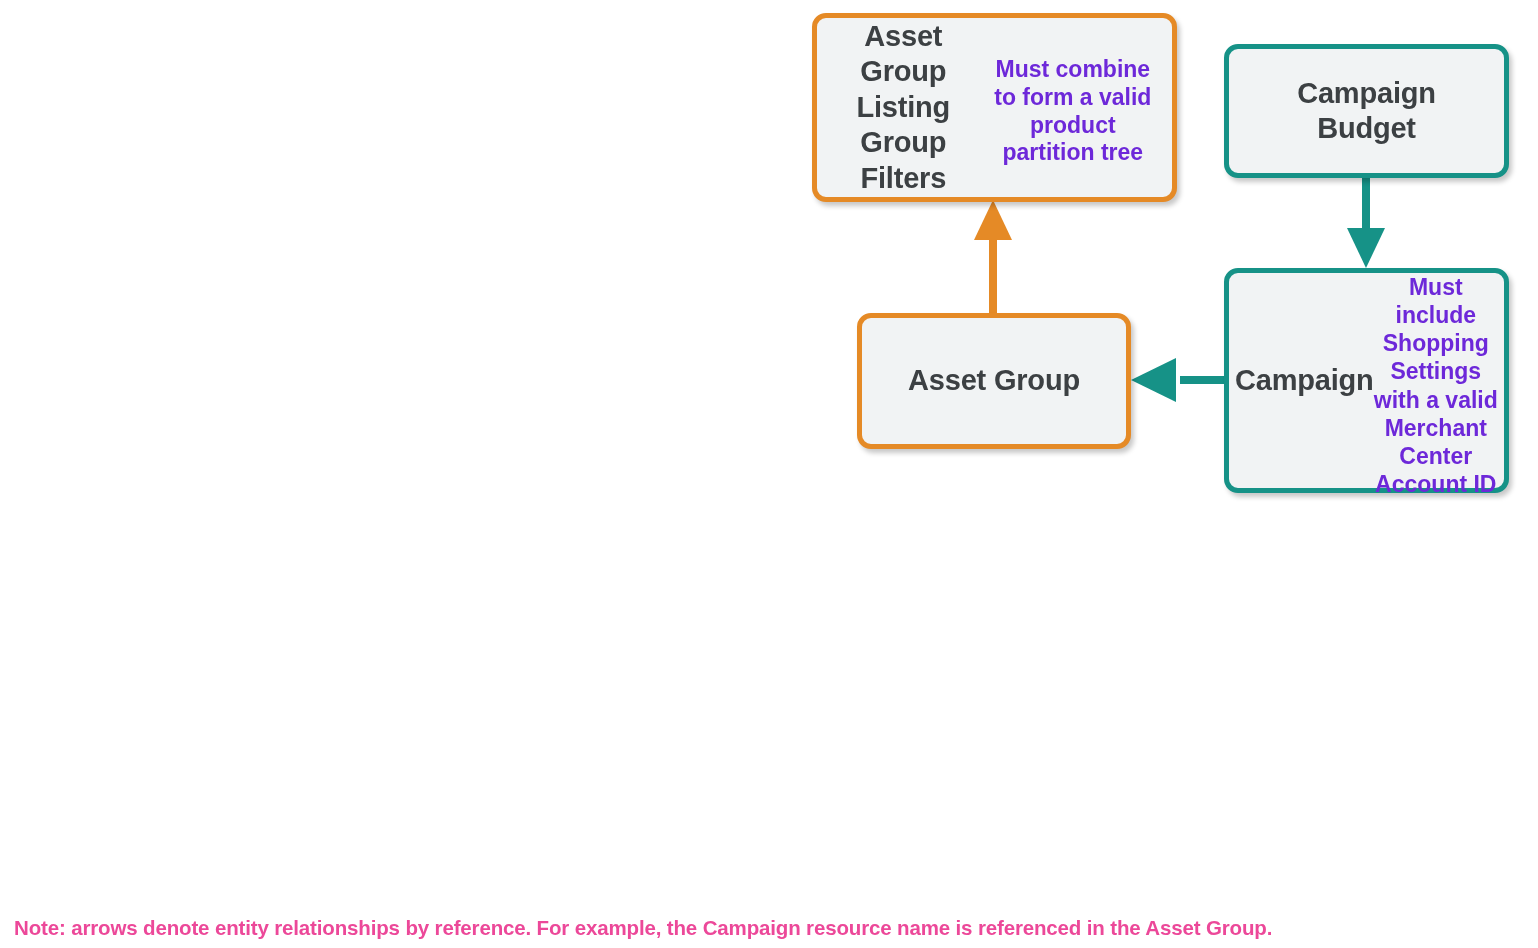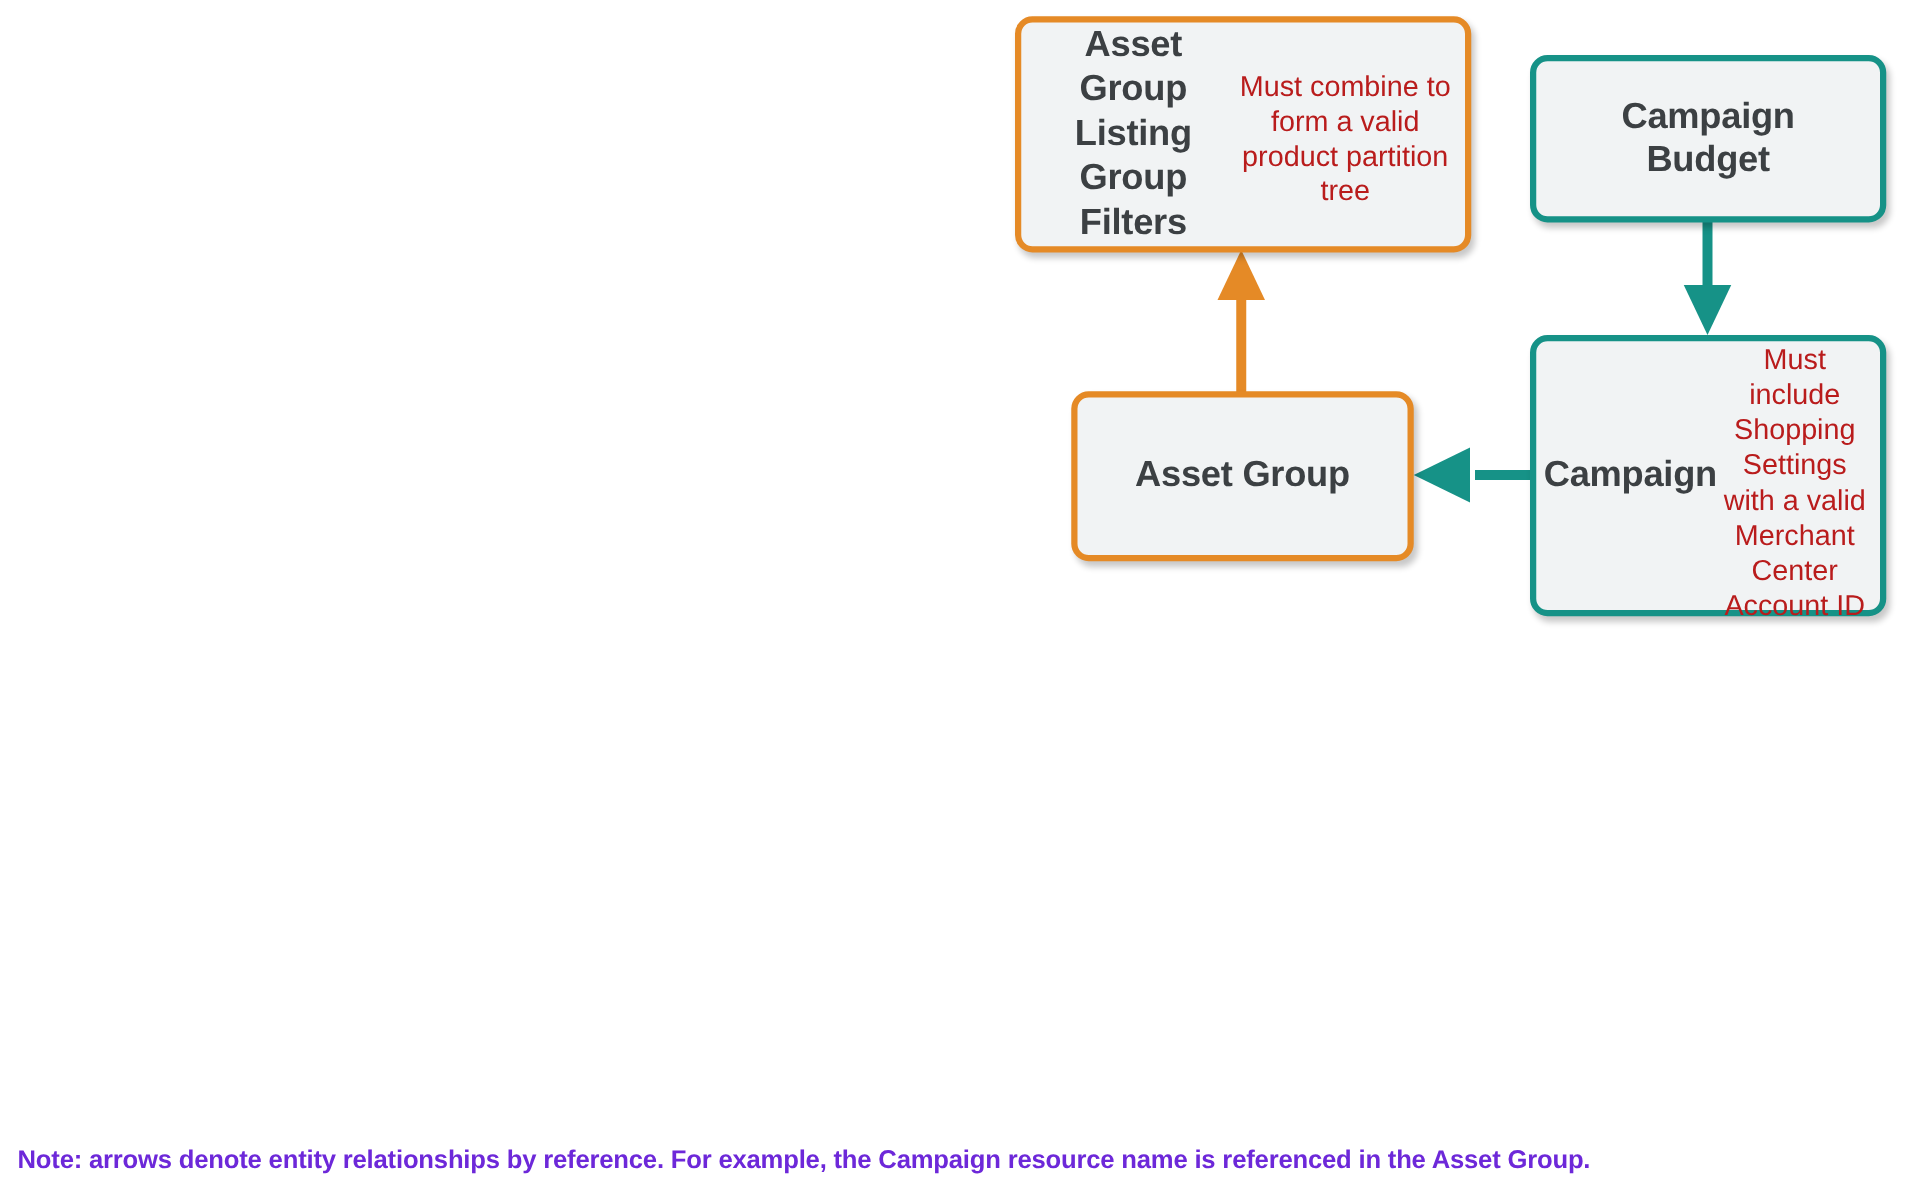--- a/index.html
+++ b/index.html
@@ -44,22 +44,22 @@
 
   .node-title {
     color: #3c4043;
     font-weight: bold;
     font-size: 29px;
     line-height: 1.22;
     letter-spacing: -0.2px;
     white-space: pre-line;
   }
   .node-sub {
-    color: #b91c1c;
-    font-weight: normal;
+    color: #6d28d9;
+    font-weight: bold;
     font-size: 23px;
     line-height: 1.2;
     margin-top: 8px;
     white-space: pre-line;
   }
 
   
   #node-aglgf    { left: 812px;  top: 13px;  width: 365px; height: 189px; padding: 0 8px; }
   #node-budget   { left: 1224px; top: 44px;  width: 285px; height: 134px; }
   #node-assetgrp { left: 857px;  top: 313px; width: 274px; height: 136px; }
@@ -76,21 +76,21 @@
     z-index: 1;
     pointer-events: none;
   }
 
   
   #note {
     position: absolute;
     left: 14px;
     top: 915px;
     width: 1500px;
-    color: #6d28d9;
+    color: #ec4899;
     font-weight: bold;
     font-size: 20.5px;
     line-height: 1.3;
     letter-spacing: -0.15px;
     white-space: nowrap;
   }
 </style>
 </head>
 <body>
 

